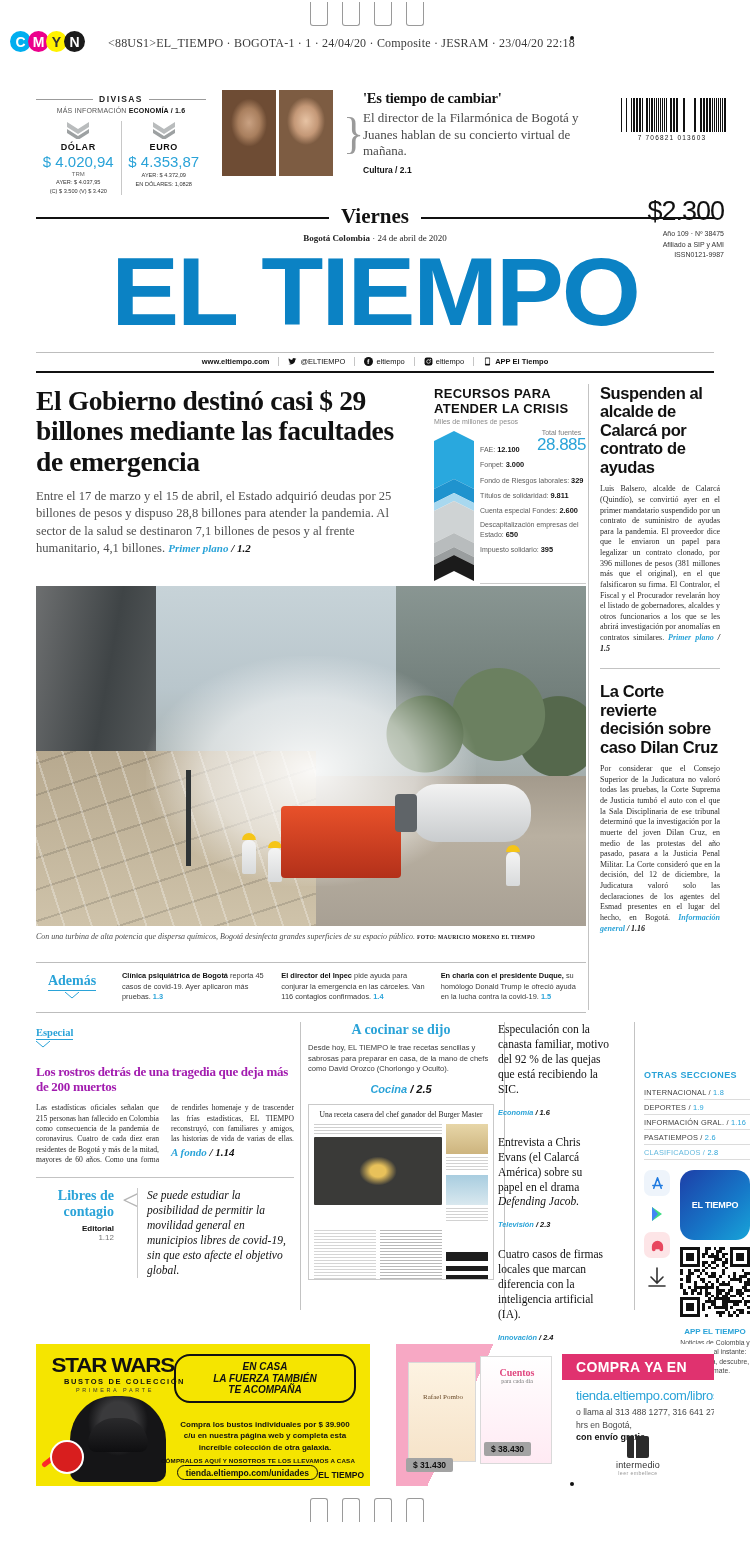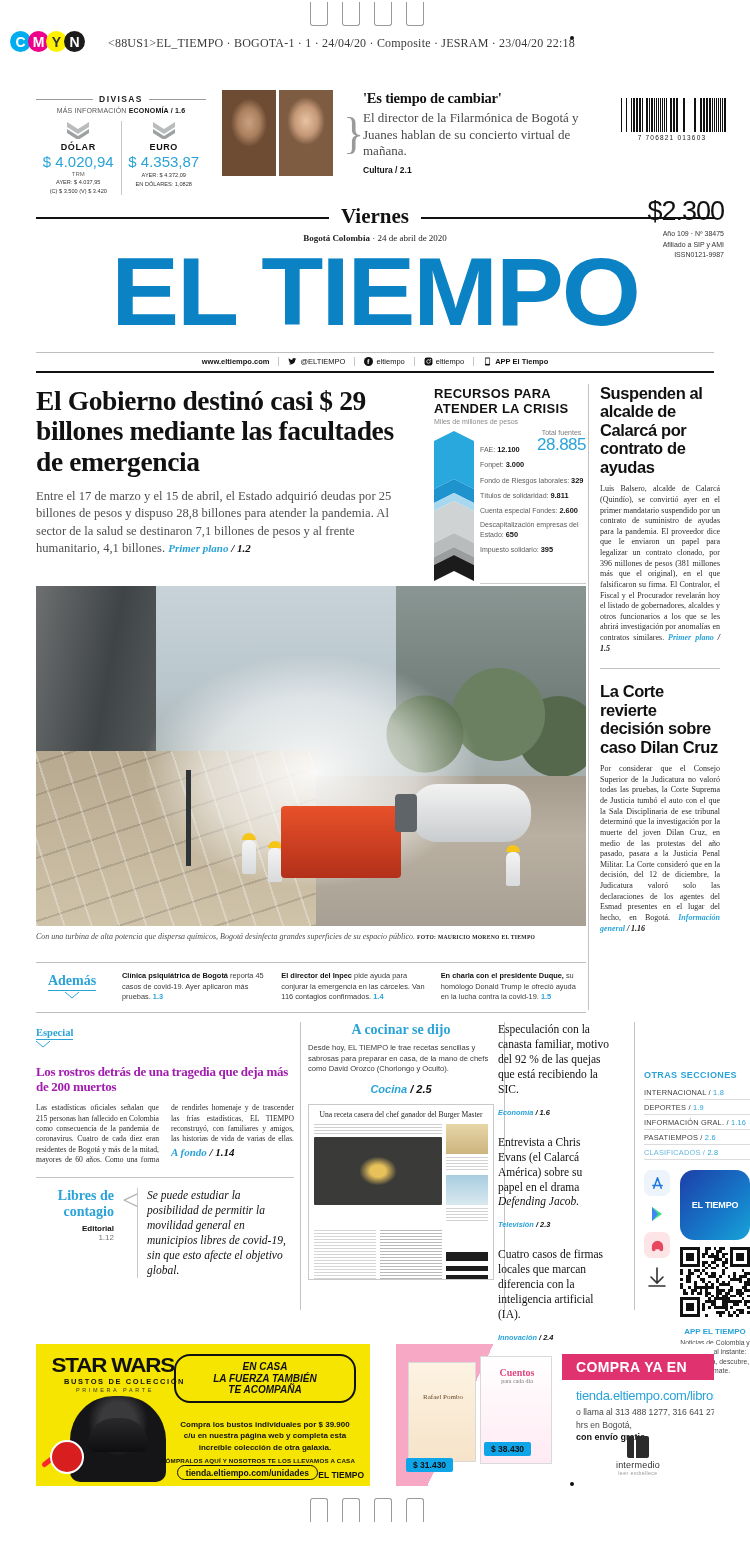--- a/index.html
+++ b/index.html
@@ -319,21 +319,21 @@
   .book { position:absolute; border:1px solid #d9d9d9; }
   .bk1 { left:12px; top:18px; width:68px; height:100px;
       background:linear-gradient(#fdf3e2,#f6e3c9); }
   .bk2 { left:84px; top:12px; width:72px; height:108px;
       background:linear-gradient(#ffffff,#ffeaf3); }
   .bk-ttl1 { position:absolute; left:6px; top:30px; width:56px; text-align:center;
       font-family:"Liberation Serif",serif; font-size:7px; color:#6a4b2a; line-height:1.2; }
   .bk-ttl2 { position:absolute; left:4px; top:10px; width:64px; text-align:center;
       font-family:"Liberation Serif",serif; font-weight:bold; font-size:10px; color:#e0477f; }
   .bk-ttl2 small { display:block; font-weight:normal; font-size:6px; color:#7a7a7a; }
-  .pricetag { position:absolute; background:#0ea5e9; font-size:8.5px; font-weight:bold;
+  .pricetag { position:absolute; background:#a3a3a3; font-size:8.5px; font-weight:bold;
       color:#111; padding:2px 7px; border-radius:2px; }
   .pt1 { left:10px; bottom:14px; } .pt2 { left:88px; bottom:30px; }
   .bk-banner { position:absolute; left:166px; top:10px; width:206px; height:26px;
       background:#e0326f; color:#fff; font-size:14px; font-weight:bold; letter-spacing:.4px;
       display:flex; align-items:center; padding-left:14px; }
   .bk-banner::after { content:""; position:absolute; right:-13px; top:0;
       border-left:13px solid #e0326f; border-top:13px solid transparent;
       border-bottom:13px solid transparent; }
   .bk-url { position:absolute; left:180px; top:44px; font-size:13px; color:#2aa3d8; letter-spacing:-.3px; }
   .bk-txt { position:absolute; left:180px; top:62px; width:230px; font-size:8.6px;

